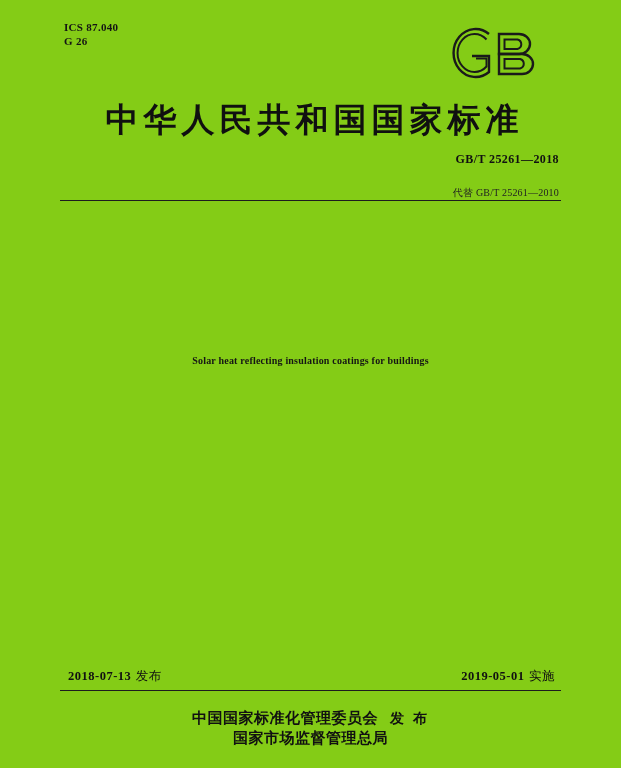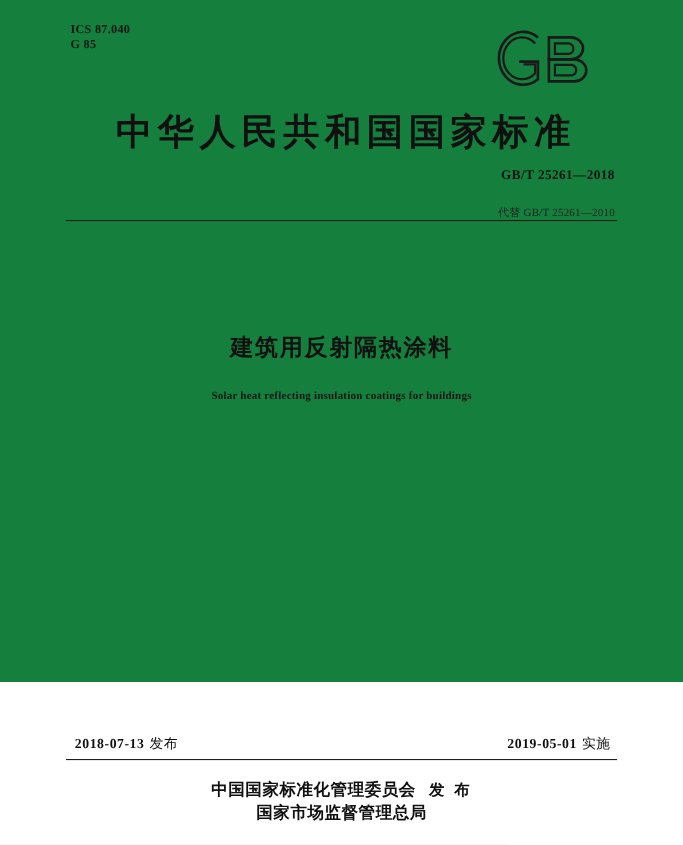--- a/index.html
+++ b/index.html
@@ -10,22 +10,22 @@
   body {
     width: 621px;
     height: 768px;
     font-family: "Liberation Serif", serif;
     color: #1a1a1a;
     overflow: hidden;
   }
   .page {
     position: relative;
     width: 621px;
-    height: 620px;
-    background: #15803d;
+    height: 768px;
+    background: #84cc16;
     box-sizing: border-box;
   }
   
   .ics-block {
     position: absolute;
     left: 64px;
     top: 20px;
     font-family: "Liberation Serif", serif;
     font-weight: bold;
     font-size: 11px;
@@ -170,21 +170,21 @@
     position: relative;
   }
 </style>
 </head>
 <body>
 
 <div class="page">
 
   <div class="ics-block">
     <div>ICS 87.040</div>
-    <div>G 85</div>
+    <div>G 26</div>
   </div>
 
   <div class="gb-logo">
     <svg viewBox="0 0 120 62" width="120" height="62" xmlns="http://www.w3.org/2000/svg">
       <g fill="none" stroke="#1a1a1a" stroke-width="2.2">
 
         <path d="M50 12 A22 24 0 1 0 50 50 L50 34 L33 34" stroke-width="2.4"></path>
         <path d="M47.5 17.5 A17 19 0 1 0 47.5 44.5 L47.5 36.5 L37 36.5" stroke-width="2"></path>
 
         <path d="M60 12 L80 12 A11 10 0 0 1 80 32 L60 32 Z" stroke-width="2.4"></path>
@@ -197,21 +197,20 @@
 
   <div class="nat-title">中华人民共和国国家标准</div>
 
   <div class="std-numbers">
     <div class="std-no">GB/T 25261—2018</div>
     <div class="std-replaces">代替 GB/T 25261—2010</div>
   </div>
 
   <div class="rule-top"></div>
 
-  <div class="doc-title-cn">建筑用反射隔热涂料</div>
   <div class="doc-title-en">Solar heat reflecting insulation coatings for buildings</div>
 
   <div class="rule-bottom"></div>
 
   <div class="date-issue">
     <span class="date-num">2018-07-13</span>
     <span>发布</span>
   </div>
 
   <div class="date-impl">

